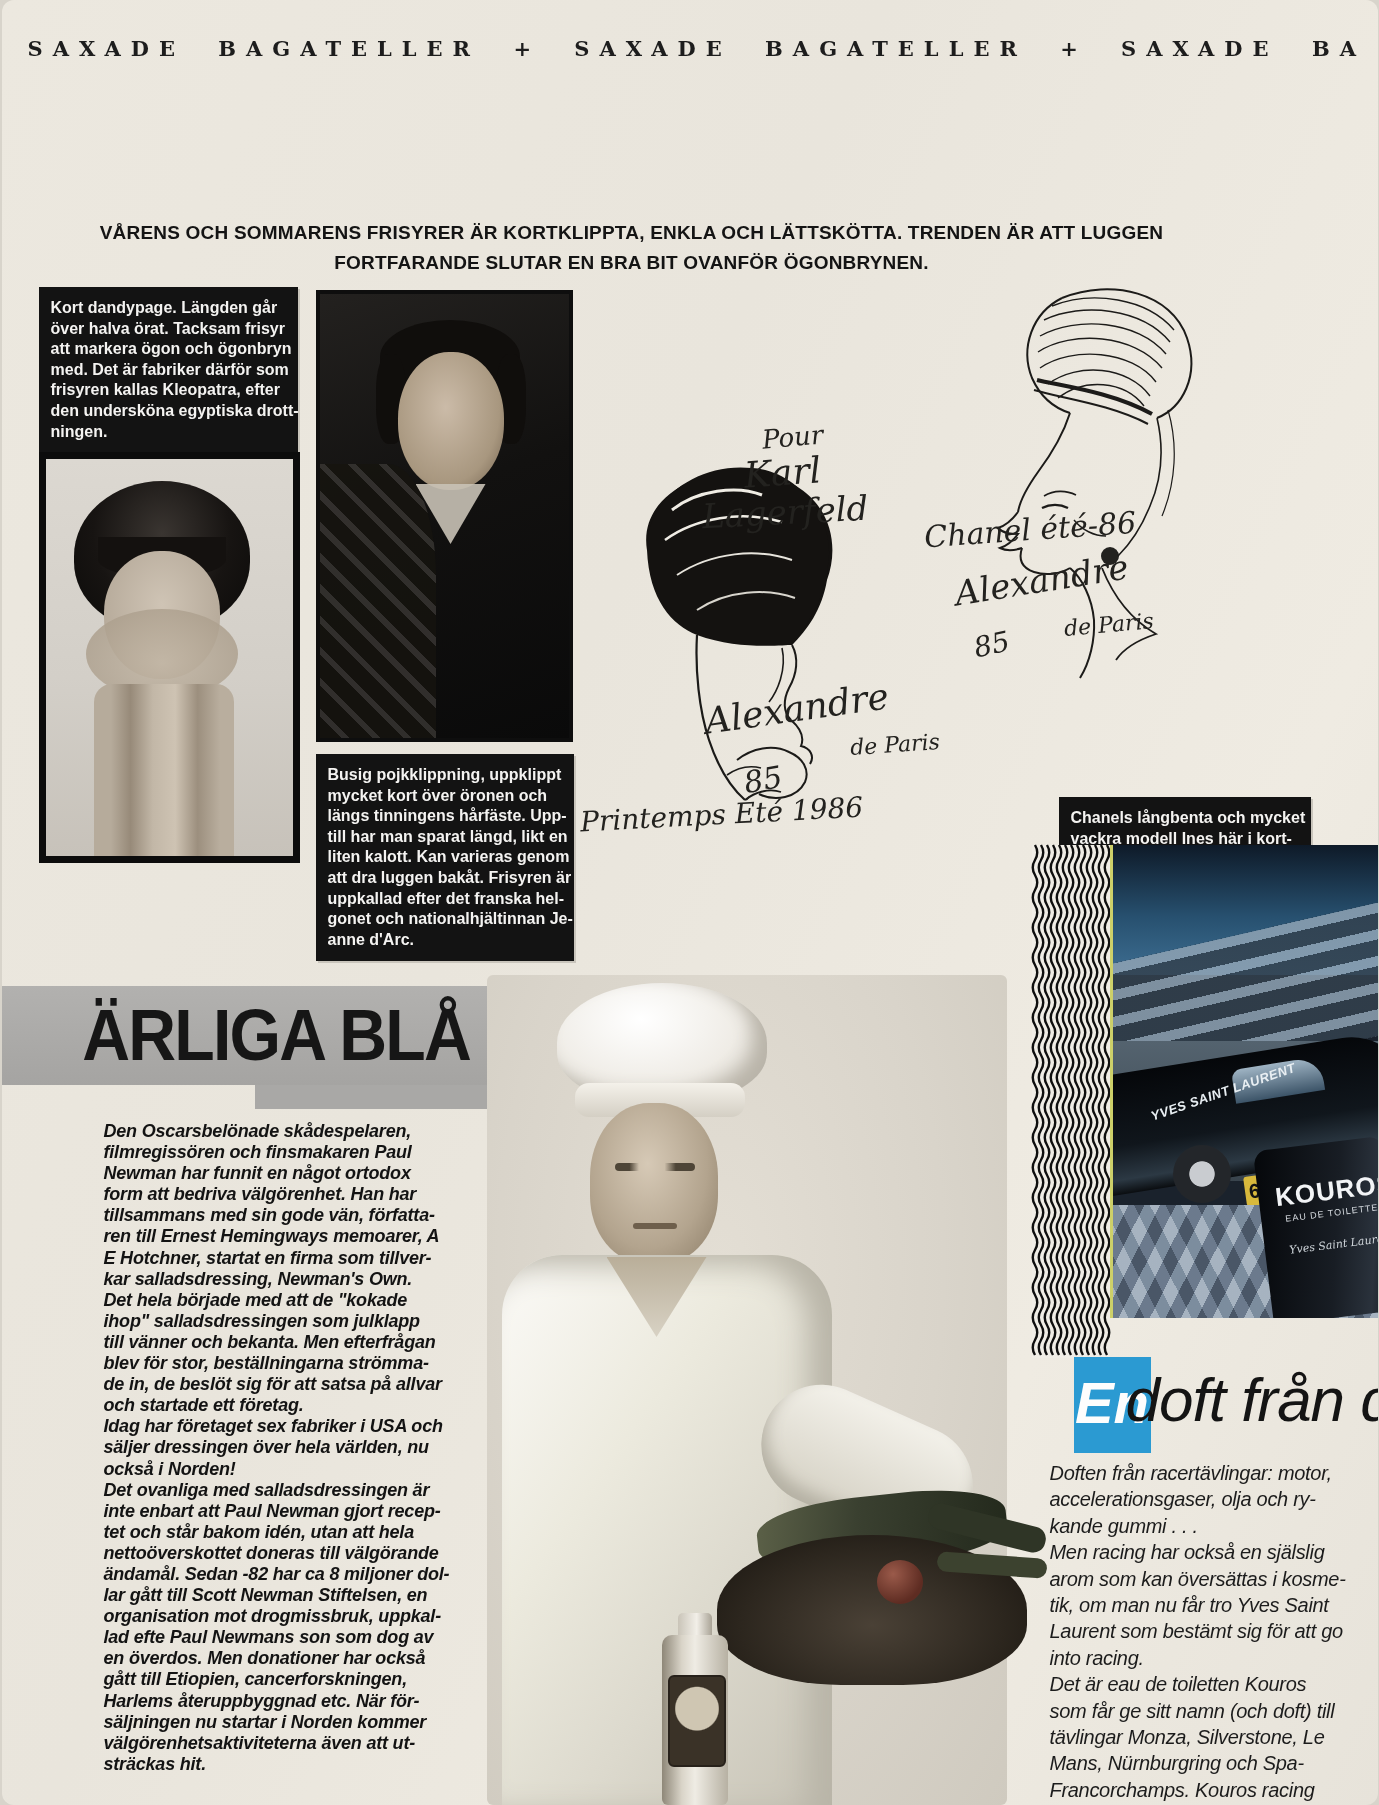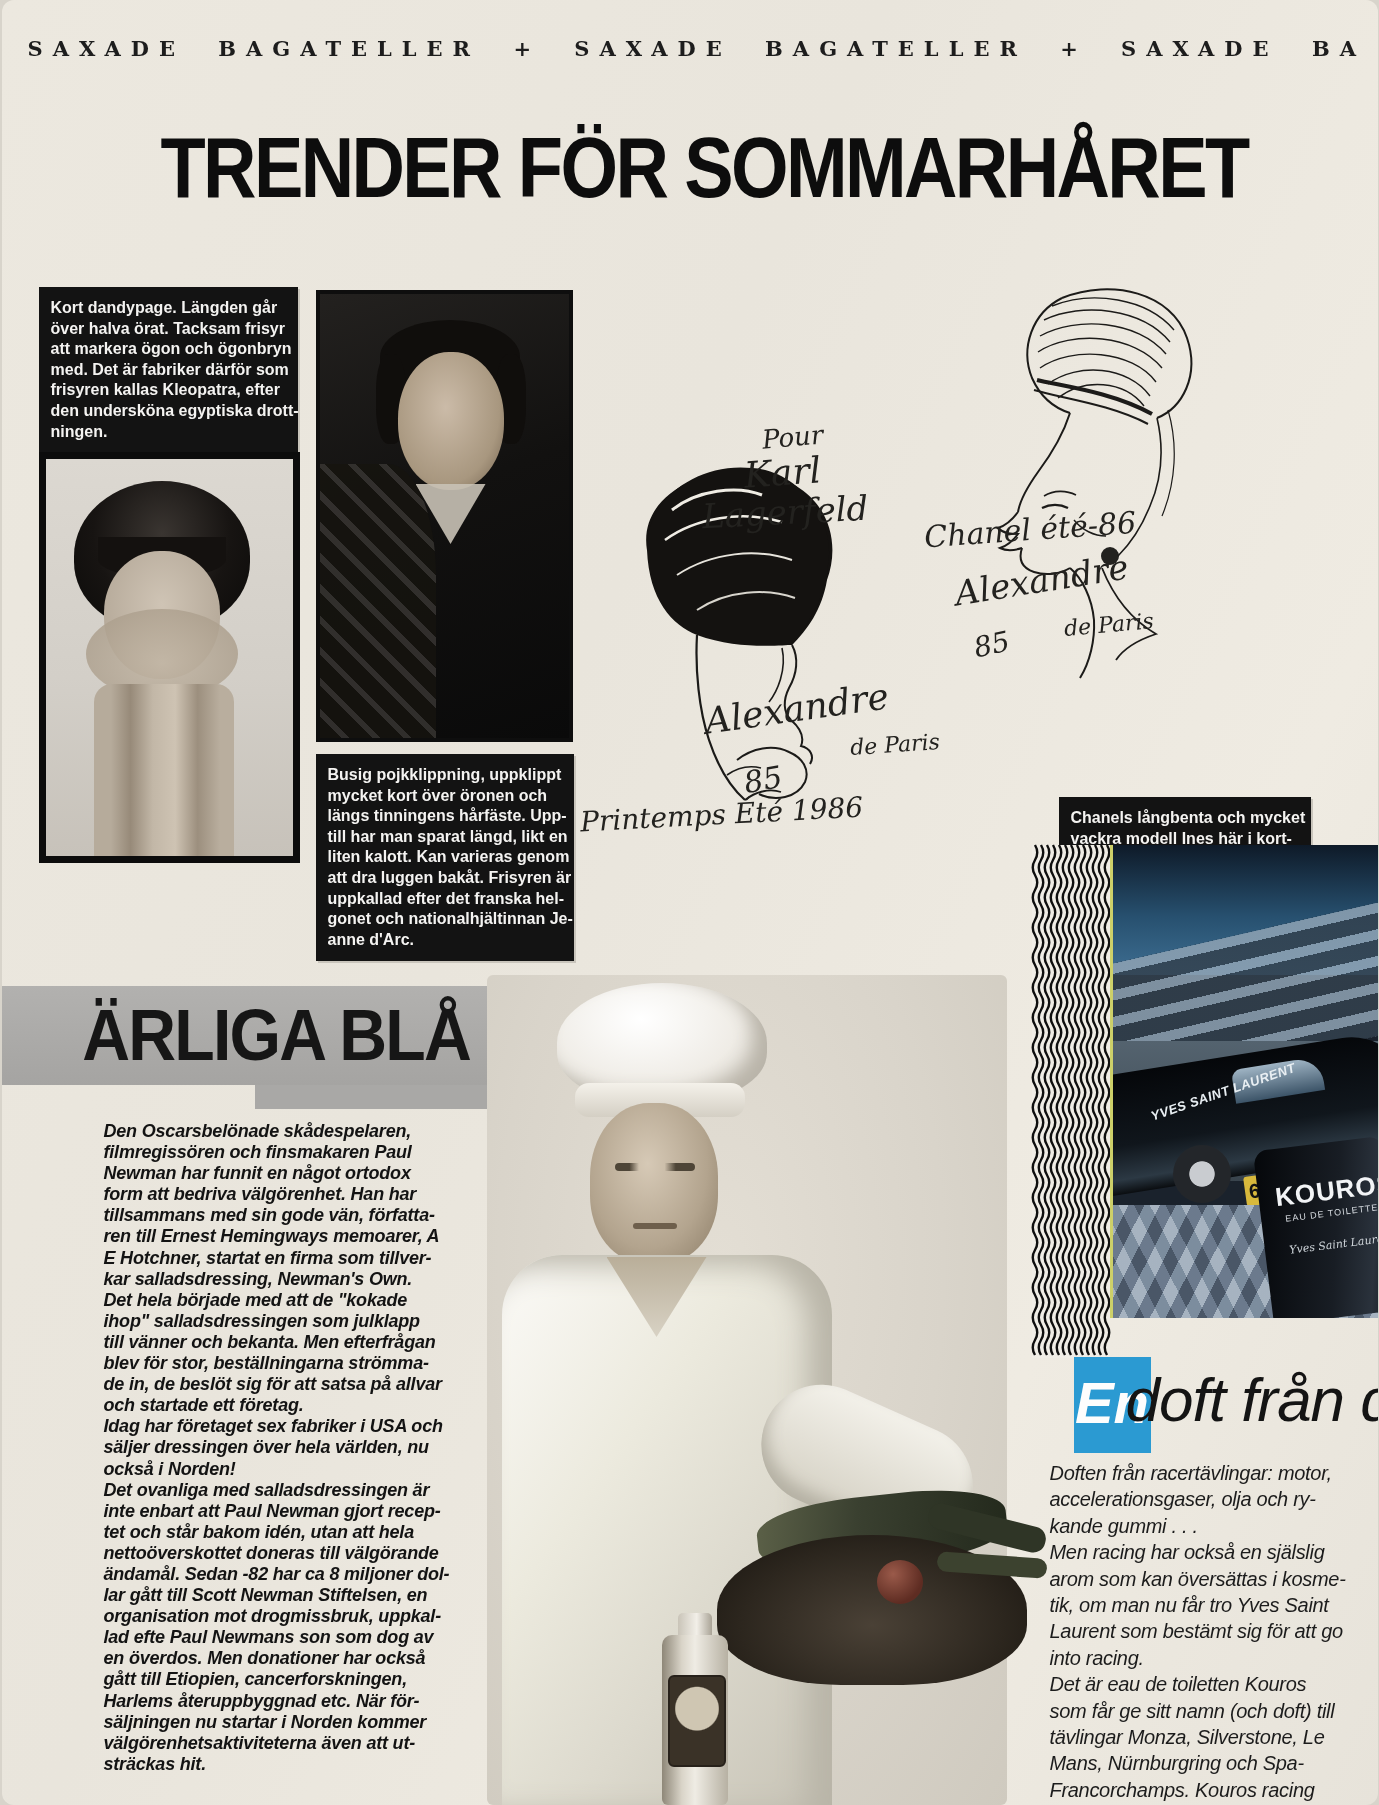--- a/index.html
+++ b/index.html
@@ -144,23 +144,22 @@
   .pagenum{left:58px;top:1816px;font-size:19px;color:#333;}
   svg.sketch{position:absolute;overflow:visible;}
 </style>
 </head>
 <body>
 
 <div class="page">
 
   <div class="abs topstrip">SAXADE BAGATELLER + SAXADE BAGATELLER + SAXADE BA</div>
 
-  <div class="abs title">
-    <span>TRENDER FÖR SOMMARHÅRET</span>
-  </div>
+  <div class="abs subtitle">VÅRENS OCH SOMMARENS FRISYRER ÄR KORTKLIPPTA, ENKLA OCH LÄTTSKÖTTA. TRENDEN ÄR ATT LUGGEN
+FORTFARANDE SLUTAR EN BRA BIT OVANFÖR ÖGONBRYNEN.</div>
 
   <div class="abs blackbox" style="left:37px;top:287px;width:235px;">Kort dandypage. Längden går
 över halva örat. Tacksam frisyr
 att markera ögon och ögonbryn
 med. Det är fabriker därför som
 frisyren kallas Kleopatra, efter
 den undersköna egyptiska drott-
 ningen.</div>
 
   <div class="abs photo photo-left">

